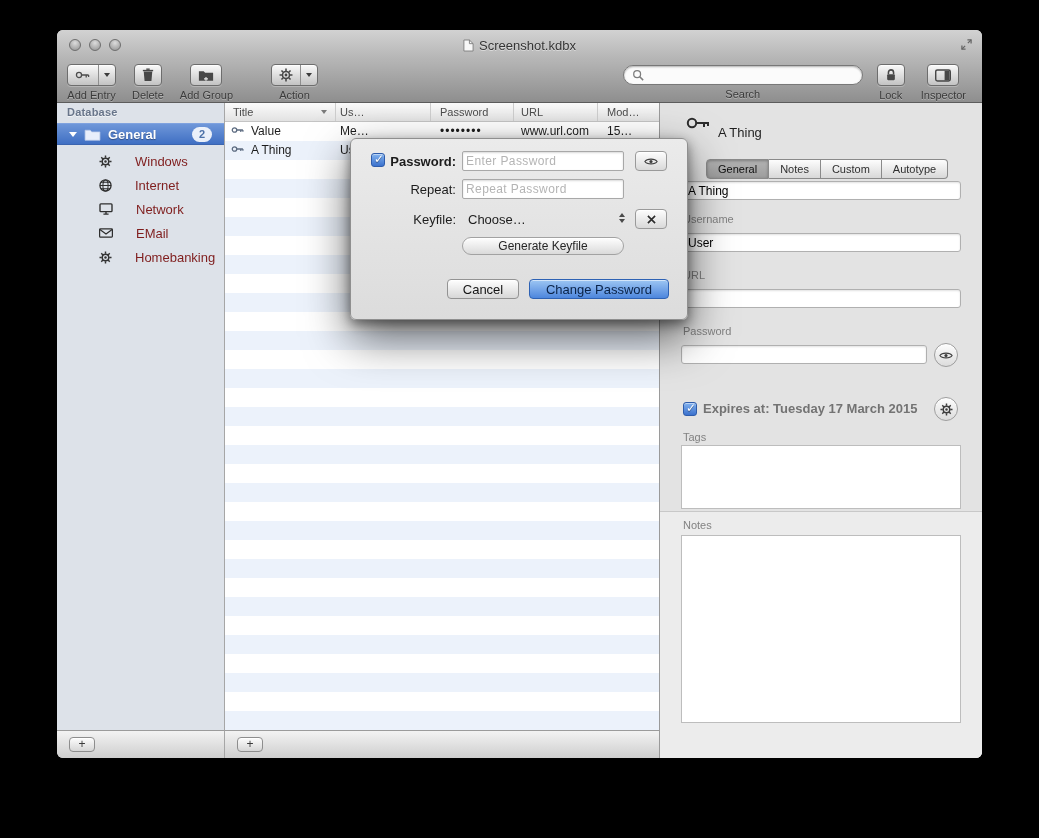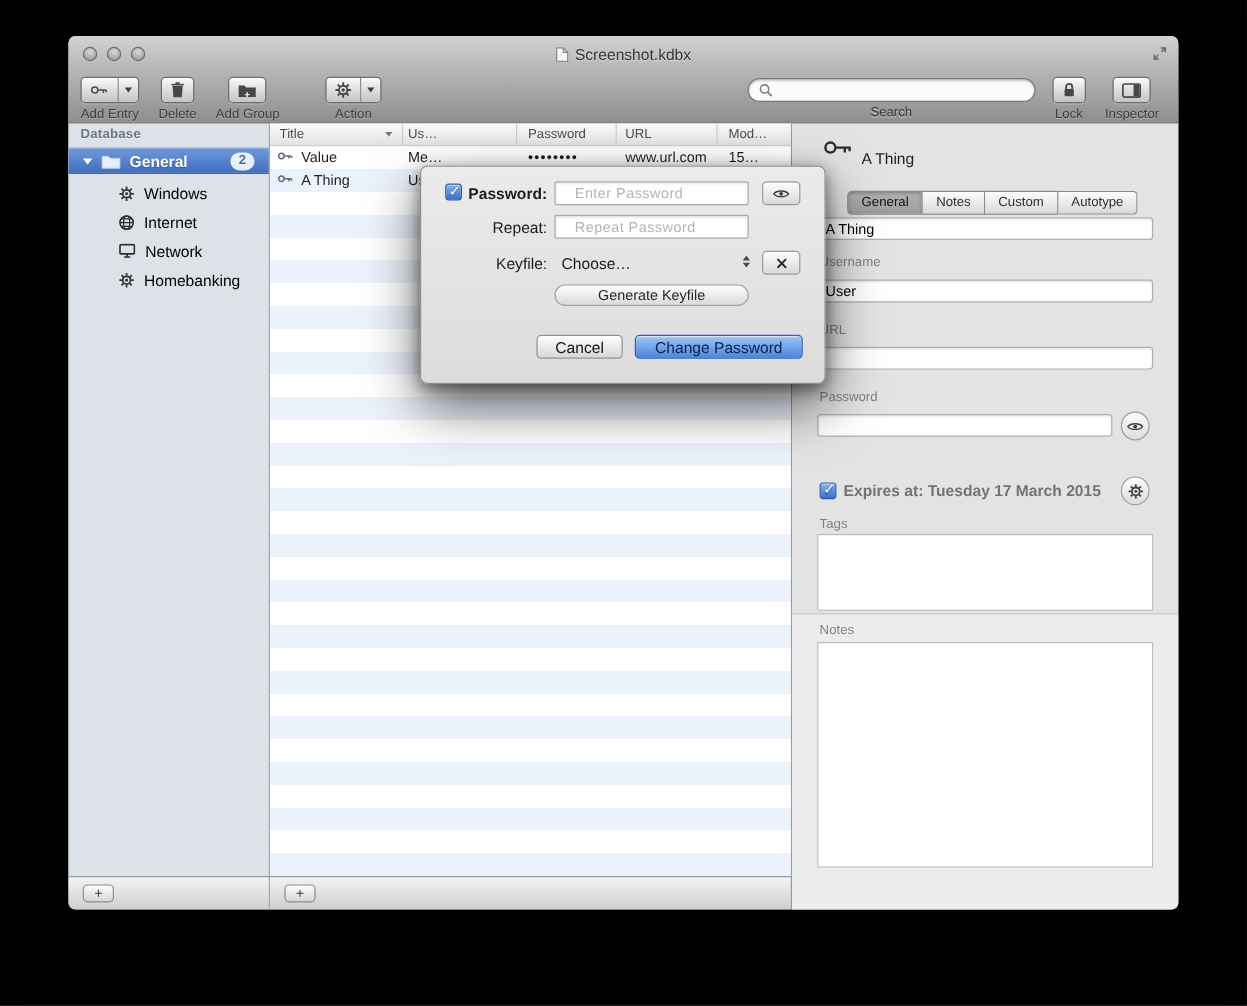--- a/index.html
+++ b/index.html
@@ -42,21 +42,21 @@
     text-shadow:0 1px 0 rgba(255,255,255,.6);}
   .group-row{height:22px;display:flex;align-items:center;position:relative;
     background:linear-gradient(#6f97d9,#3f6fc3);border-top:1px solid #7fa2df;border-bottom:1px solid #3a64af;}
   .disclosure{width:0;height:0;border-left:4px solid transparent;border-right:4px solid transparent;
     border-top:5px solid #fff;margin:0 7px 0 12px;}
   .group-label{font-size:13px;font-weight:bold;color:#fff;text-shadow:0 1px 1px rgba(0,0,0,.35);margin-left:7px;}
   .group-badge{position:absolute;right:12px;top:3px;min-width:20px;height:15px;border-radius:8px;
     background:rgba(255,255,255,.88);color:#4c71a8;font-size:11px;font-weight:bold;text-align:center;line-height:15px;padding:0 5px;}
   .side-items{margin-top:4px;}
   .side-item{height:24px;display:flex;align-items:center;padding-left:42px;gap:8px;}
-  .side-item .lbl{font-size:13px;color:#000000;}
+  .side-item .lbl{font-size:13px;color:#7f1d1d;margin-left:15px;}
   
   .entrylist{position:absolute;left:168px;top:0;width:435px;bottom:28px;background:#fff;border-right:1px solid #9a9a9a;}
   .list-header{position:absolute;left:0;right:0;top:0;height:19px;
     background:linear-gradient(#fbfbfb,#e2e2e2);border-bottom:1px solid #c4c4c4;}
   .list-header .h{position:absolute;top:3px;font-size:11px;color:#4c4c4c;white-space:nowrap;}
   .hdiv{position:absolute;top:0;bottom:0;width:1px;background:#cdcdcd;}
   .sort-tri{position:absolute;left:96px;top:7px;width:0;height:0;border-left:3.5px solid transparent;
     border-right:3.5px solid transparent;border-top:4px solid #7a7a7a;}
   .list-body{position:absolute;left:0;right:0;top:19px;bottom:0;
     background:repeating-linear-gradient(to bottom,#ffffff 0px,#ffffff 19px,#ecf2fb 19px,#ecf2fb 38px);}
@@ -117,21 +117,21 @@
   .checkbox::after{content:"✓";position:absolute;left:2px;top:-2px;color:#fff;font-size:12px;font-weight:bold;
     text-shadow:0 1px 1px rgba(0,0,0,.4);}
   
   .sheet{position:absolute;left:293px;top:108px;width:338px;height:182px;z-index:50;border-radius:6px;
     border:1px solid #8f8f8f;background:linear-gradient(#ebebeb,#dcdcdc);
     box-shadow:0 18px 45px rgba(0,0,0,.6),0 4px 12px rgba(0,0,0,.45);}
   .s-row{position:absolute;left:0;right:0;}
   .s-lbl{position:absolute;left:0;width:105px;text-align:right;font-size:13px;color:#1c1c1c;top:3px;white-space:nowrap;}
   .s-lbl.bold{font-weight:bold;}
   .s-fld{position:absolute;left:111px;width:162px;height:20px;border:1px solid #a8a8a8;border-radius:2px;
-    background:#fff;font-size:12px;padding:0 16px;outline:none;box-shadow:inset 0 1px 2px rgba(0,0,0,.15);letter-spacing:.4px;}
+    background:#fff;font-size:12px;padding:0 3px;outline:none;box-shadow:inset 0 1px 2px rgba(0,0,0,.15);letter-spacing:.4px;}
   .s-fld::placeholder,.ifield::placeholder{color:#b4b4b4;}
   .s-sq-btn{position:absolute;left:284px;width:32px;height:20px;border:1px solid #9a9a9a;border-radius:4px;
     background:linear-gradient(#fdfdfd,#d9d9d9);display:flex;align-items:center;justify-content:center;box-shadow:inset 0 1px 0 #fff;}
   .s-check{position:absolute;left:20px;top:2px;}
   .popup-label{position:absolute;left:117px;top:3px;font-size:13px;color:#1c1c1c;}
   .stepper{position:absolute;left:268px;top:4px;display:flex;flex-direction:column;gap:2px;align-items:center;}
   .tri-up-s{width:0;height:0;border-left:3.5px solid transparent;border-right:3.5px solid transparent;border-bottom:4px solid #4a4a4a;}
   .tri-dn-s{width:0;height:0;border-left:3.5px solid transparent;border-right:3.5px solid transparent;border-top:4px solid #4a4a4a;}
   .s-genkey{left:111px;top:98px;width:162px;height:18px;}
   .s-buttons-cancel{position:absolute;left:96px;top:140px;width:72px;height:20px;border:1px solid #939393;border-radius:4px;
@@ -303,20 +303,29 @@
           <span>
             <svg viewBox="0 0 16 14" width="14" height="12">
                 <rect x="1" y="1" width="14" height="9" rx="1" fill="none" stroke="#2e2e2e" stroke-width="1.6"></rect>
                 <path d="M5 13h6M8 10v3" stroke="#2e2e2e" stroke-width="1.6"></path>
               </svg>
           </span>
           <span class="lbl">Network</span>
         </div>
         <div class="side-item">
           <span>
+            <svg viewBox="0 0 16 11" width="14" height="10">
+                <rect x="0.7" y="0.7" width="14.6" height="9.6" rx="1" fill="none" stroke="#2e2e2e" stroke-width="1.4"></rect>
+                <path d="M1 1.5l7 5 7-5" fill="none" stroke="#2e2e2e" stroke-width="1.4"></path>
+              </svg>
+          </span>
+          <span class="lbl">EMail</span>
+        </div>
+        <div class="side-item">
+          <span>
             <svg viewBox="0 0 16 16" width="13" height="13">
                 <g stroke="#333" stroke-width="1.8">
                   <circle cx="8" cy="8" r="4" fill="none"></circle>
                   <path d="M8 .6v2.8M8 12.6v2.8M.6 8h2.8M12.6 8h2.8M2.8 2.8l2 2M11.2 11.2l2 2M13.2 2.8l-2 2M4.8 11.2l-2 2"></path>
                 </g>
                 <circle cx="8" cy="8" r="1.5" fill="#333"></circle>
               </svg>
           </span>
           <span class="lbl">Homebanking</span>
         </div>

